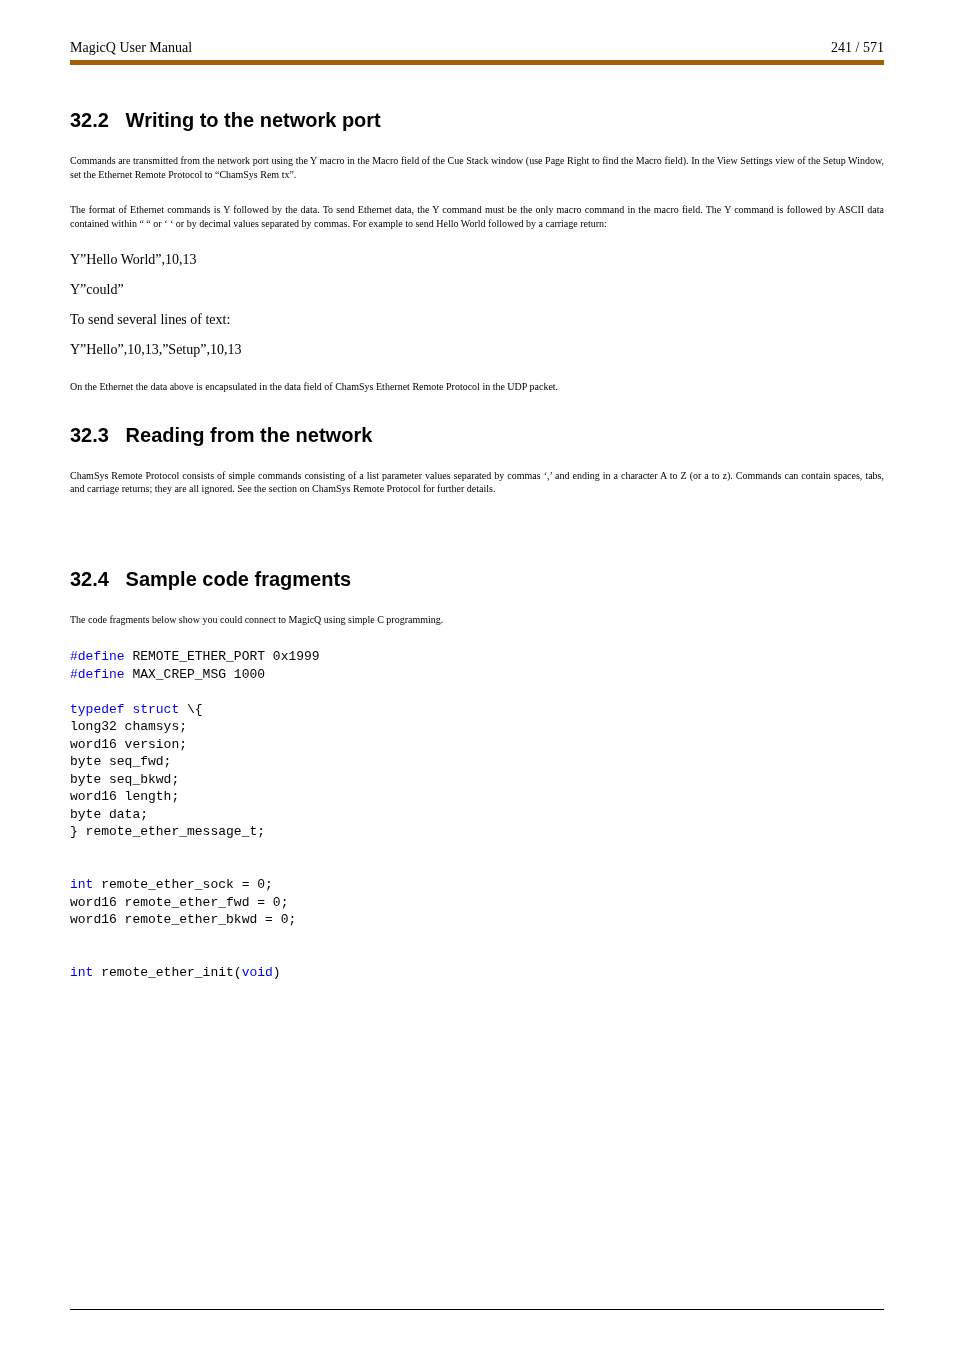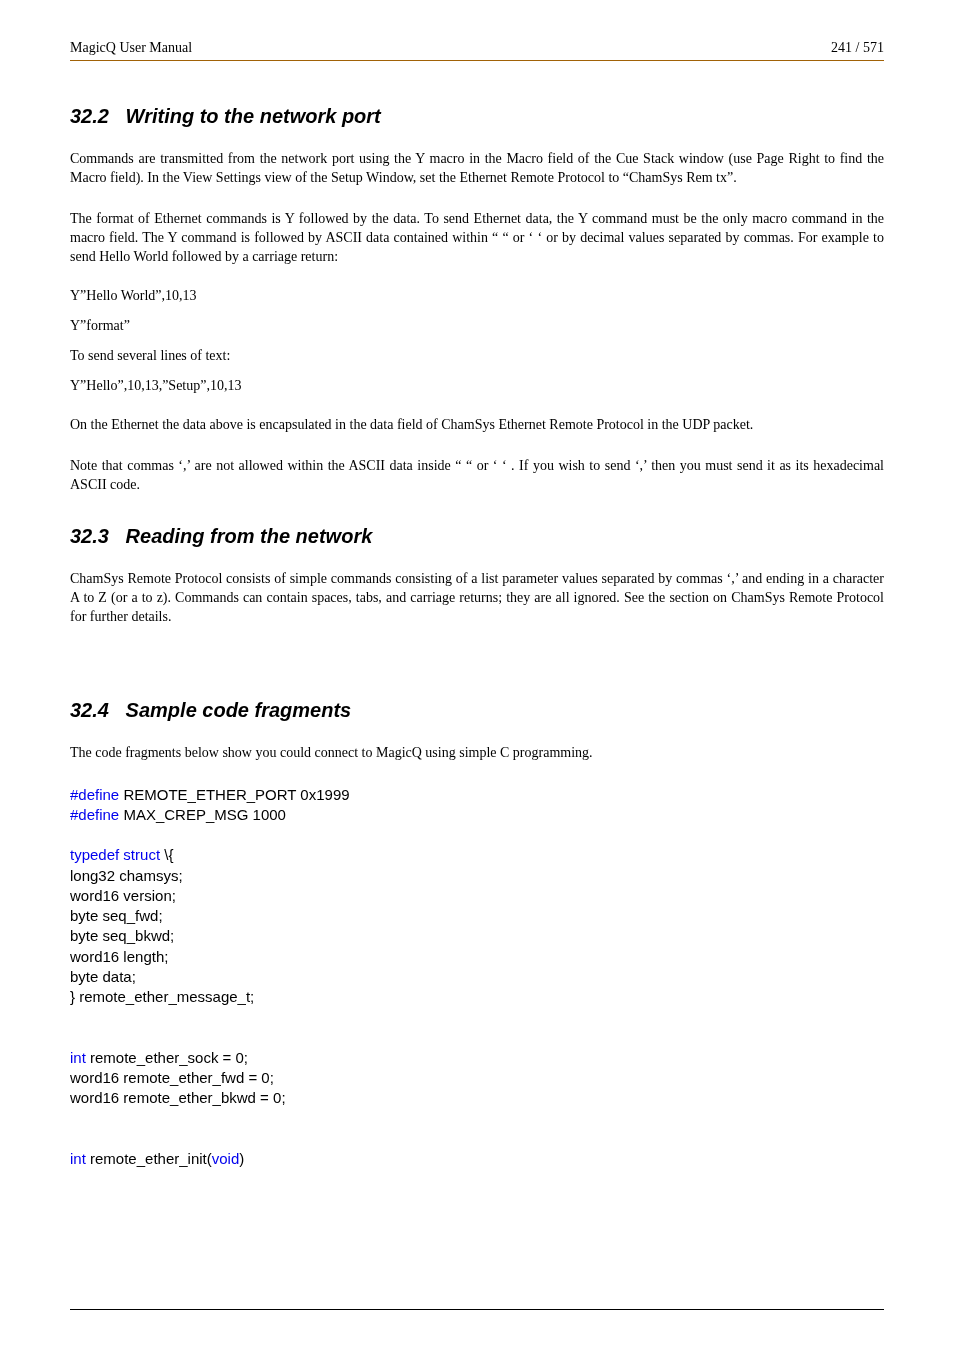--- a/index.html
+++ b/index.html
@@ -15,44 +15,43 @@
     min-height: 1350px;
     padding: 40px 70px 40px 70px;
     box-sizing: border-box;
     position: relative;
   }
   .header {
     display: flex;
     justify-content: space-between;
     font-size: 14px;
     padding-bottom: 4px;
-    border-bottom: 1px solid #a16207;
+    border-bottom: 5px solid #a16207;
     margin-bottom: 44px;
   }
   h2.section {
     font-family: Arial, Helvetica, sans-serif;
     font-weight: bold;
     font-size: 20px;
     margin-top: 30px;
     margin-bottom: 20px;
-    font-style: italic;
   }
   p.body {
-    font-size: 14px;
+    font-size: 10px;
     line-height: 1.35;
     margin: 22px 0;
     text-align: justify;
   }
   p.line {
     font-size: 14px;
     margin: 14px 0;
   }
   pre.code {
-    font-family: Liberation Sans, sans-serif;
-    font-size: 15px;
+    font-family: Liberation Mono, monospace;
+    font-size: 13px;
     line-height: 1.35;
     margin: 14px 0 0 0;
     white-space: pre;
   }
   .blue { color: #0000ee; }
   .footer-line {
     position: absolute;
     left: 70px;
     right: 70px;
     bottom: 40px;
@@ -70,25 +69,24 @@
     <span>241 / 571</span>
   </div>
 
   <h2 class="section">
     <span>32.2</span>&nbsp;&nbsp;&nbsp;<span>Writing to the network port</span>
   </h2>
 
   <p class="body">Commands are transmitted from the network port using the Y macro in the Macro field of the Cue Stack window (use Page Right to find the Macro field). In the View Settings view of the Setup Window, set the Ethernet Remote Protocol to “ChamSys Rem tx”.</p>
   <p class="body">The format of Ethernet commands is Y followed by the data. To send Ethernet data, the Y command must be the only macro command in the macro field. The Y command is followed by ASCII data contained within “ “ or ‘ ‘ or by decimal values separated by commas. For example to send Hello World followed by a carriage return:</p>
   <p class="line">Y”Hello World”,10,13</p>
-  <p class="line">Y”format”</p>
+  <p class="line">Y”could”</p>
   <p class="line">To send several lines of text:</p>
   <p class="line">Y”Hello”,10,13,”Setup”,10,13</p>
   <p class="body">On the Ethernet the data above is encapsulated in the data field of ChamSys Ethernet Remote Protocol in the UDP packet.</p>
-  <p class="body">Note that commas ‘,’ are not allowed within the ASCII data inside “ “ or ‘ ‘ . If you wish to send ‘,’ then you must send it as its hexadecimal ASCII code.</p>
 
   <h2 class="section">
     <span>32.3</span>&nbsp;&nbsp;&nbsp;<span>Reading from the network</span>
   </h2>
 
   <p class="body">ChamSys Remote Protocol consists of simple commands consisting of a list parameter values separated by commas ‘,’ and ending in a character A to Z (or a to z). Commands can contain spaces, tabs, and carriage returns; they are all ignored. See the section on ChamSys Remote Protocol for further details.</p>
 
   <div class="section-gap"></div>
 
   <h2 class="section">

